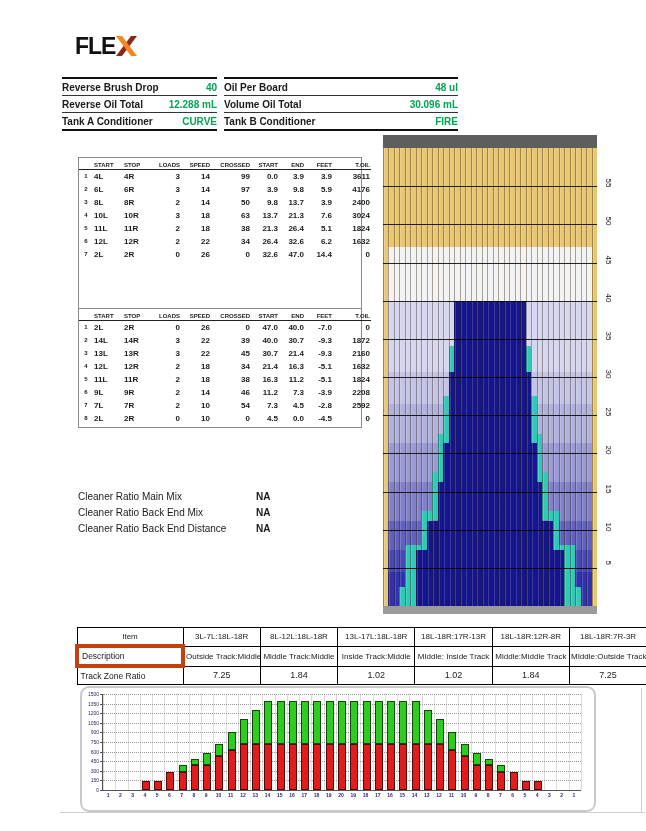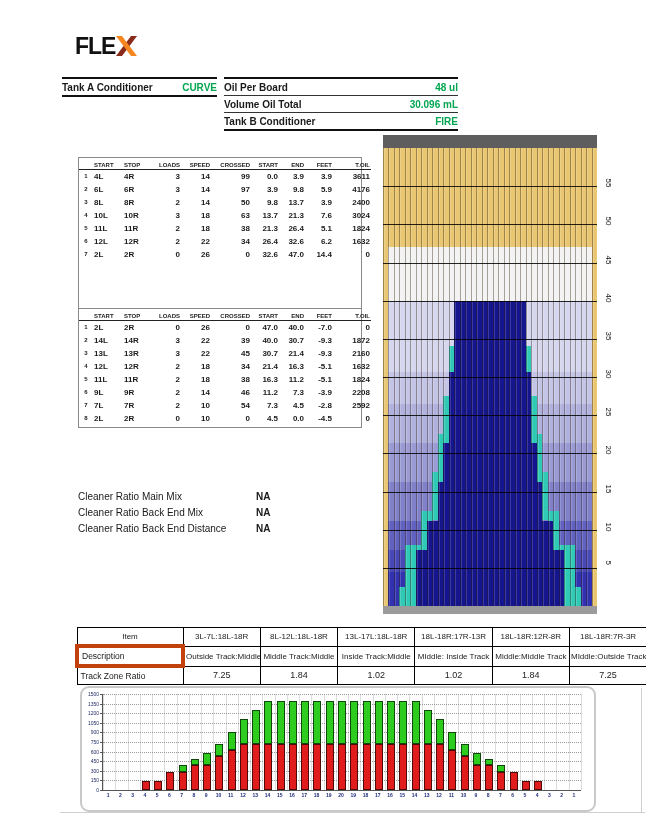--- a/index.html
+++ b/index.html
@@ -94,20 +94,28 @@
     <svg class="flex-x" width="21" height="20" viewBox="0 0 21 20">
       <polygon points="15,0 21,0 6,20 0,20" fill="#8a2a1a"></polygon>
       <polygon points="0,0 6,0 21,20 15,20" fill="#f6861f"></polygon>
     </svg>
   </div>
 
 
 
   <div class="summary">
     <div class="sum-col c2">
+      <div class="sum-row">
+        <span class="sum-label">Reverse Brush Drop</span>
+        <span class="sum-value">40</span>
+      </div>
+      <div class="sum-row">
+        <span class="sum-label">Reverse Oil Total</span>
+        <span class="sum-value">12.288 mL</span>
+      </div>
       <div class="sum-row">
         <span class="sum-label">Tank A Conditioner</span>
         <span class="sum-value">CURVE</span>
       </div>
     </div>
     <div class="sum-col c3">
       <div class="sum-row">
         <span class="sum-label">Oil Per Board</span>
         <span class="sum-value">48 ul</span>
       </div>

